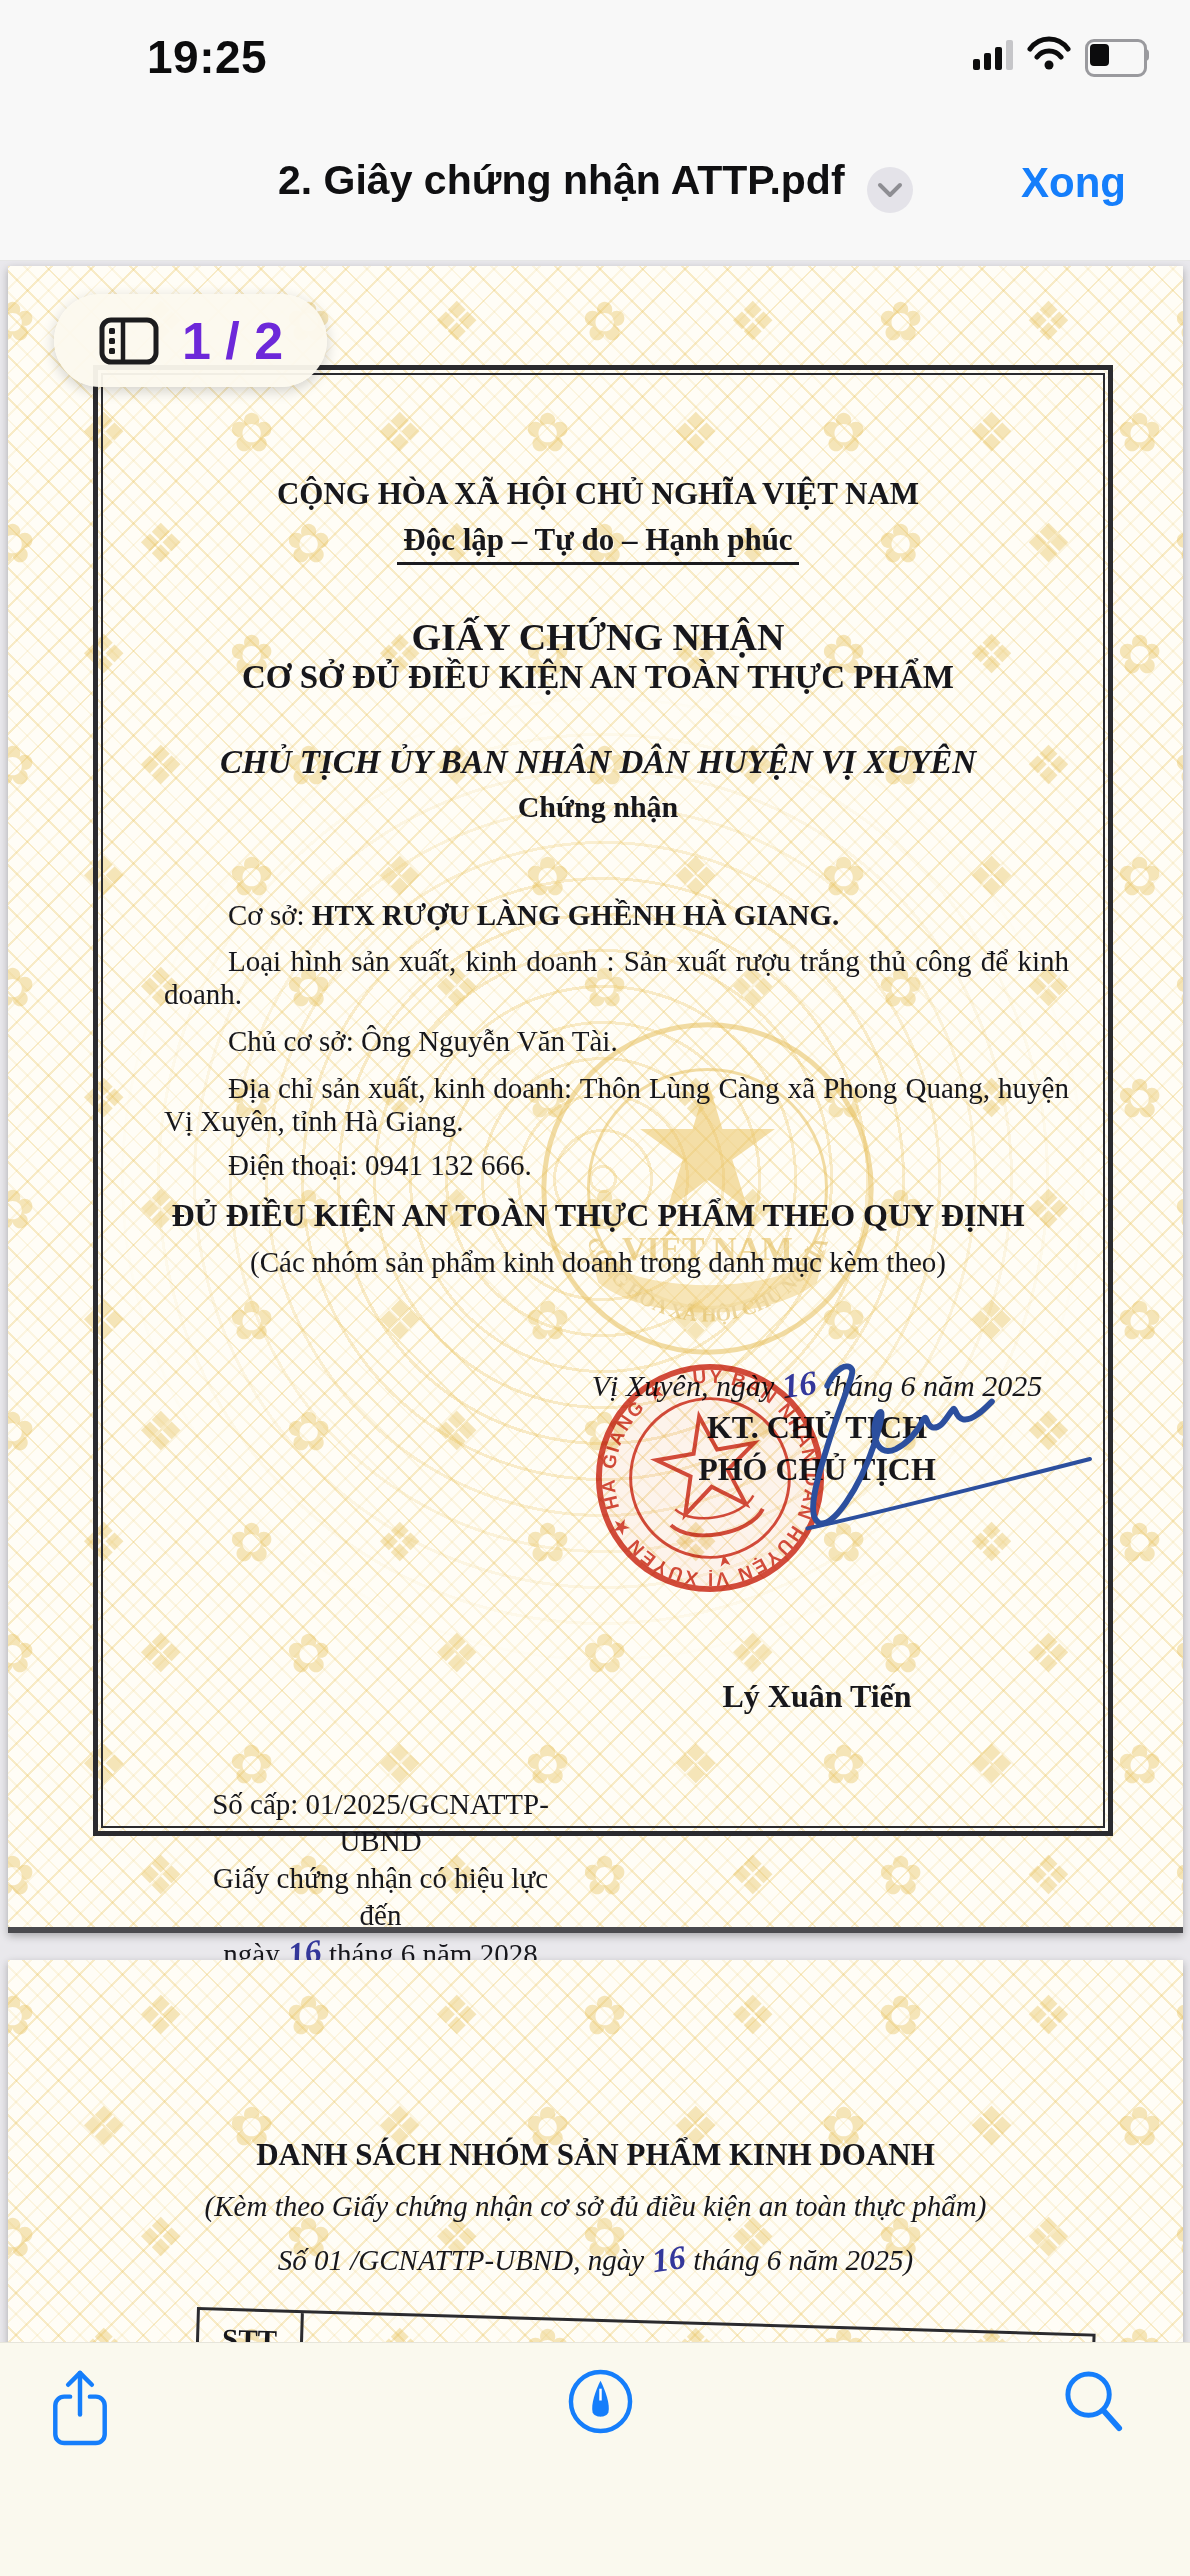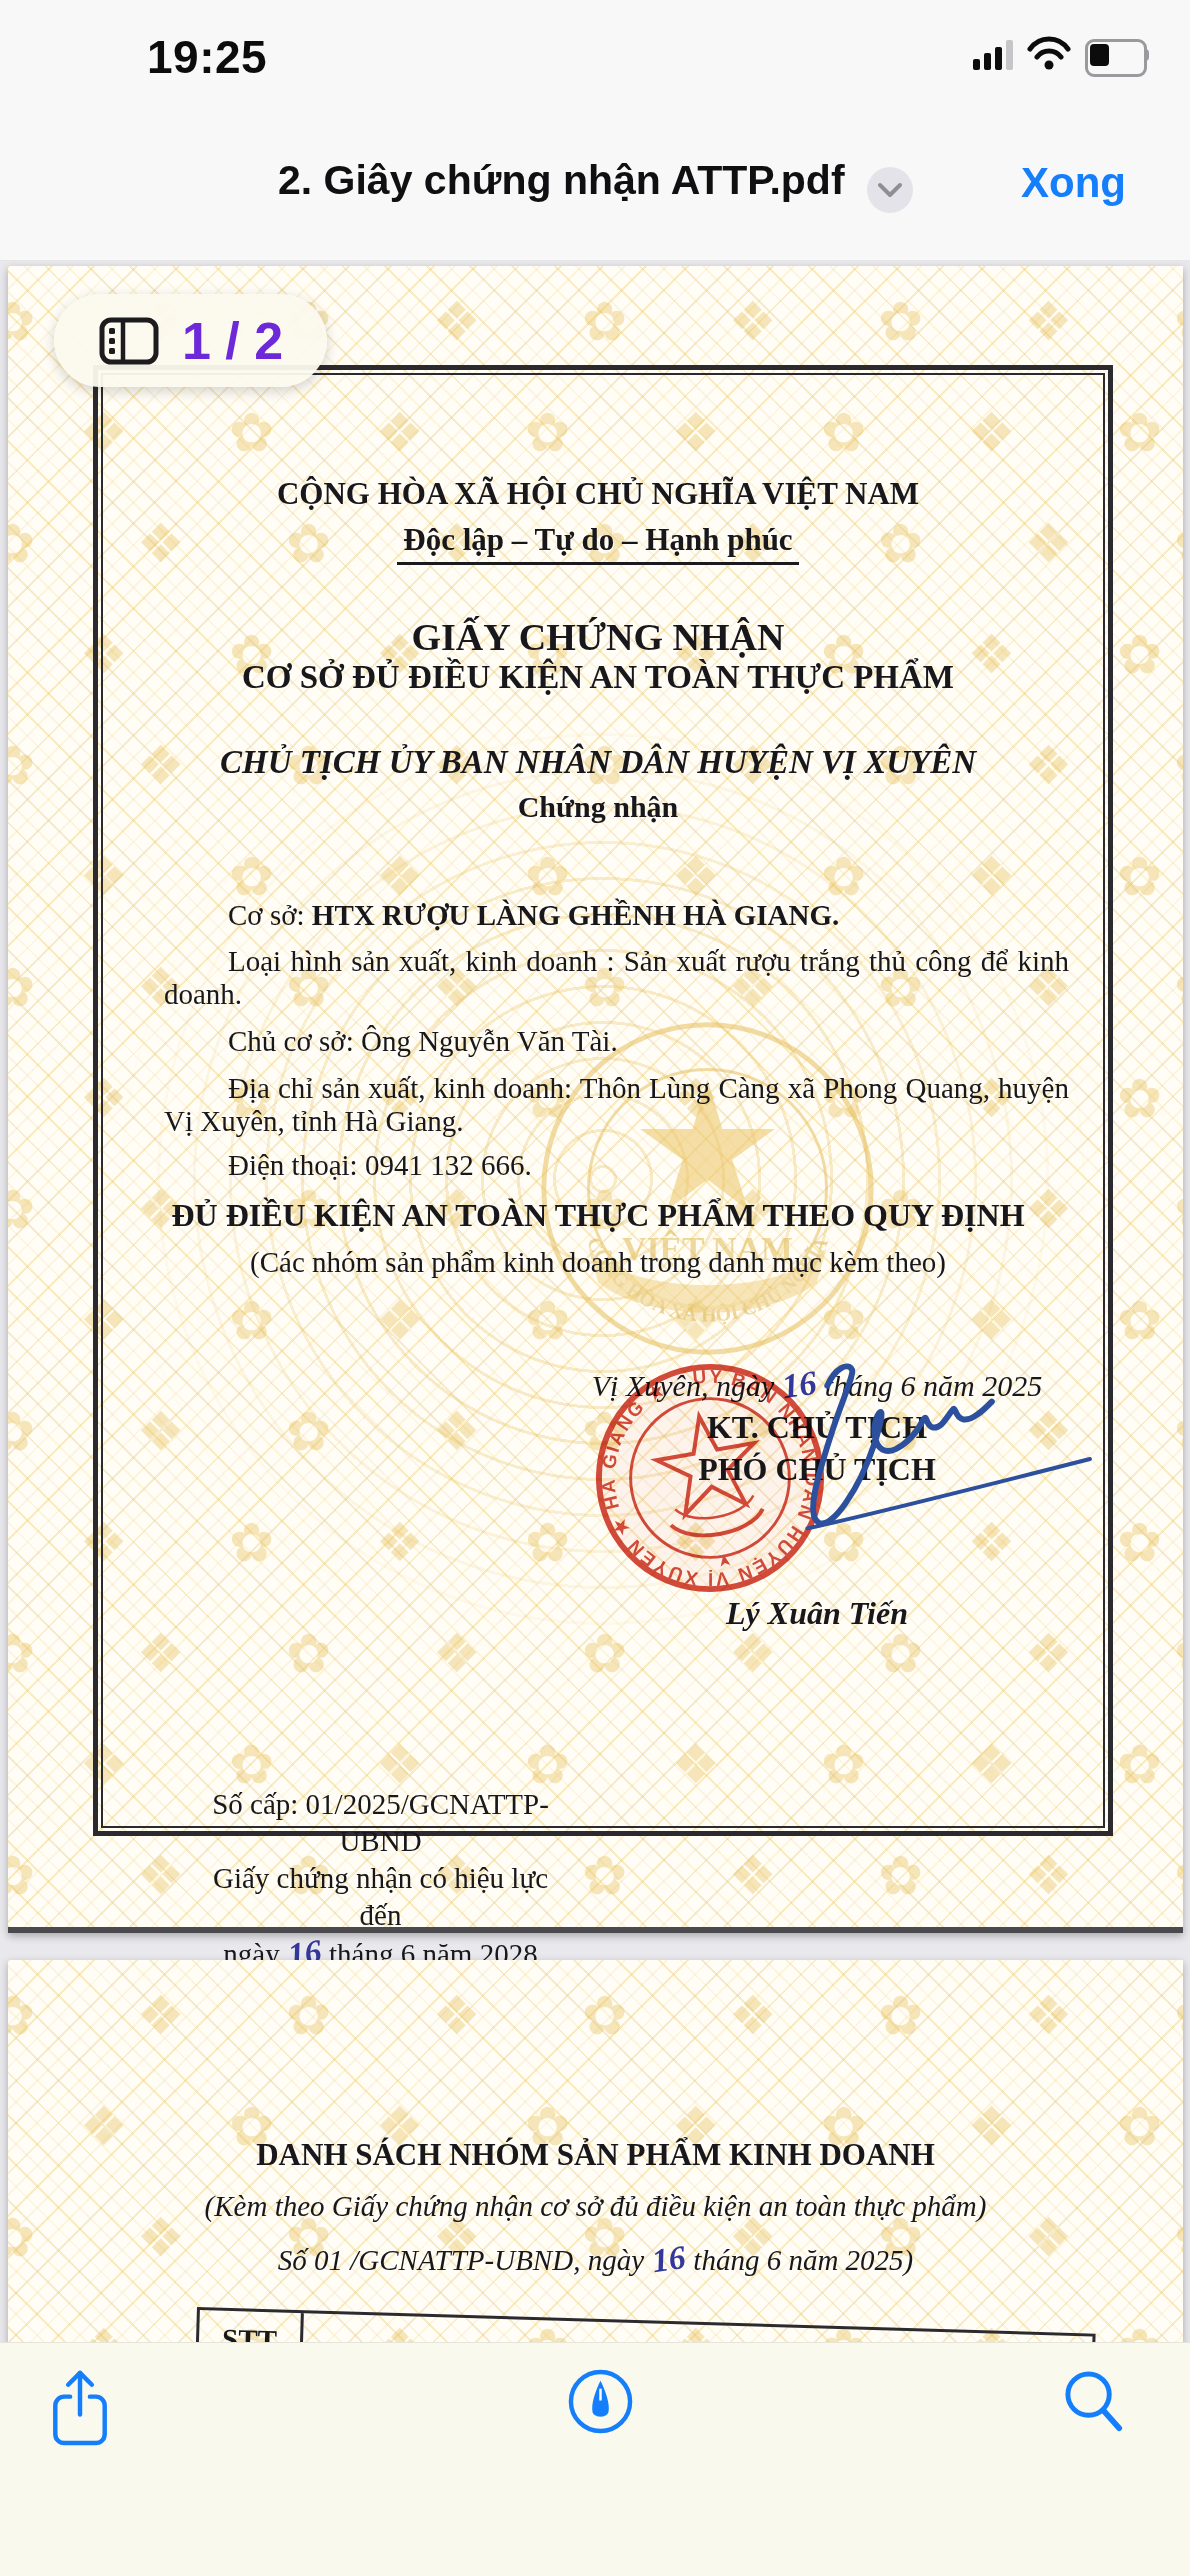--- a/index.html
+++ b/index.html
@@ -170,21 +170,21 @@
         <div class="body-par" style="top:784px;">Điện thoại: 0941 132 666.</div>
 
         <div class="cline b" style="top:832px;font-size:32px;">ĐỦ ĐIỀU KIỆN AN TOÀN THỰC PHẨM THEO QUY ĐỊNH</div>
         <div class="cline" style="top:881px;font-size:29px;">(Các nhóm sản phẩm kinh doanh trong danh mục kèm theo)</div>
 
         <div class="signcol" style="top:1000px;font-size:30px;font-style:italic;">
           <span>Vị Xuyên, ngày</span><span class="hand">16</span><span>tháng 6 năm 2025</span>
         </div>
         <div class="signcol b" style="top:1044px;font-size:32px;">KT. CHỦ TỊCH</div>
         <div class="signcol b" style="top:1086px;font-size:32px;">PHÓ CHỦ TỊCH</div>
-        <div class="signcol b" style="top:1230px;font-size:32px;font-style:italic;">Lý Xuân Tiến</div>
+        <div class="signcol b" style="top:1313px;font-size:32px;">Lý Xuân Tiến</div>
 
         <div class="footer" style="top:1421px;">
           <div>Số cấp: 01/2025/GCNATTP-UBND</div>
           <div>Giấy chứng nhận có hiệu lực đến</div>
           <div>
             <span>ngày</span><span class="hand">16</span><span>tháng 6 năm 2028</span>
           </div>
         </div>
       </div>
 

